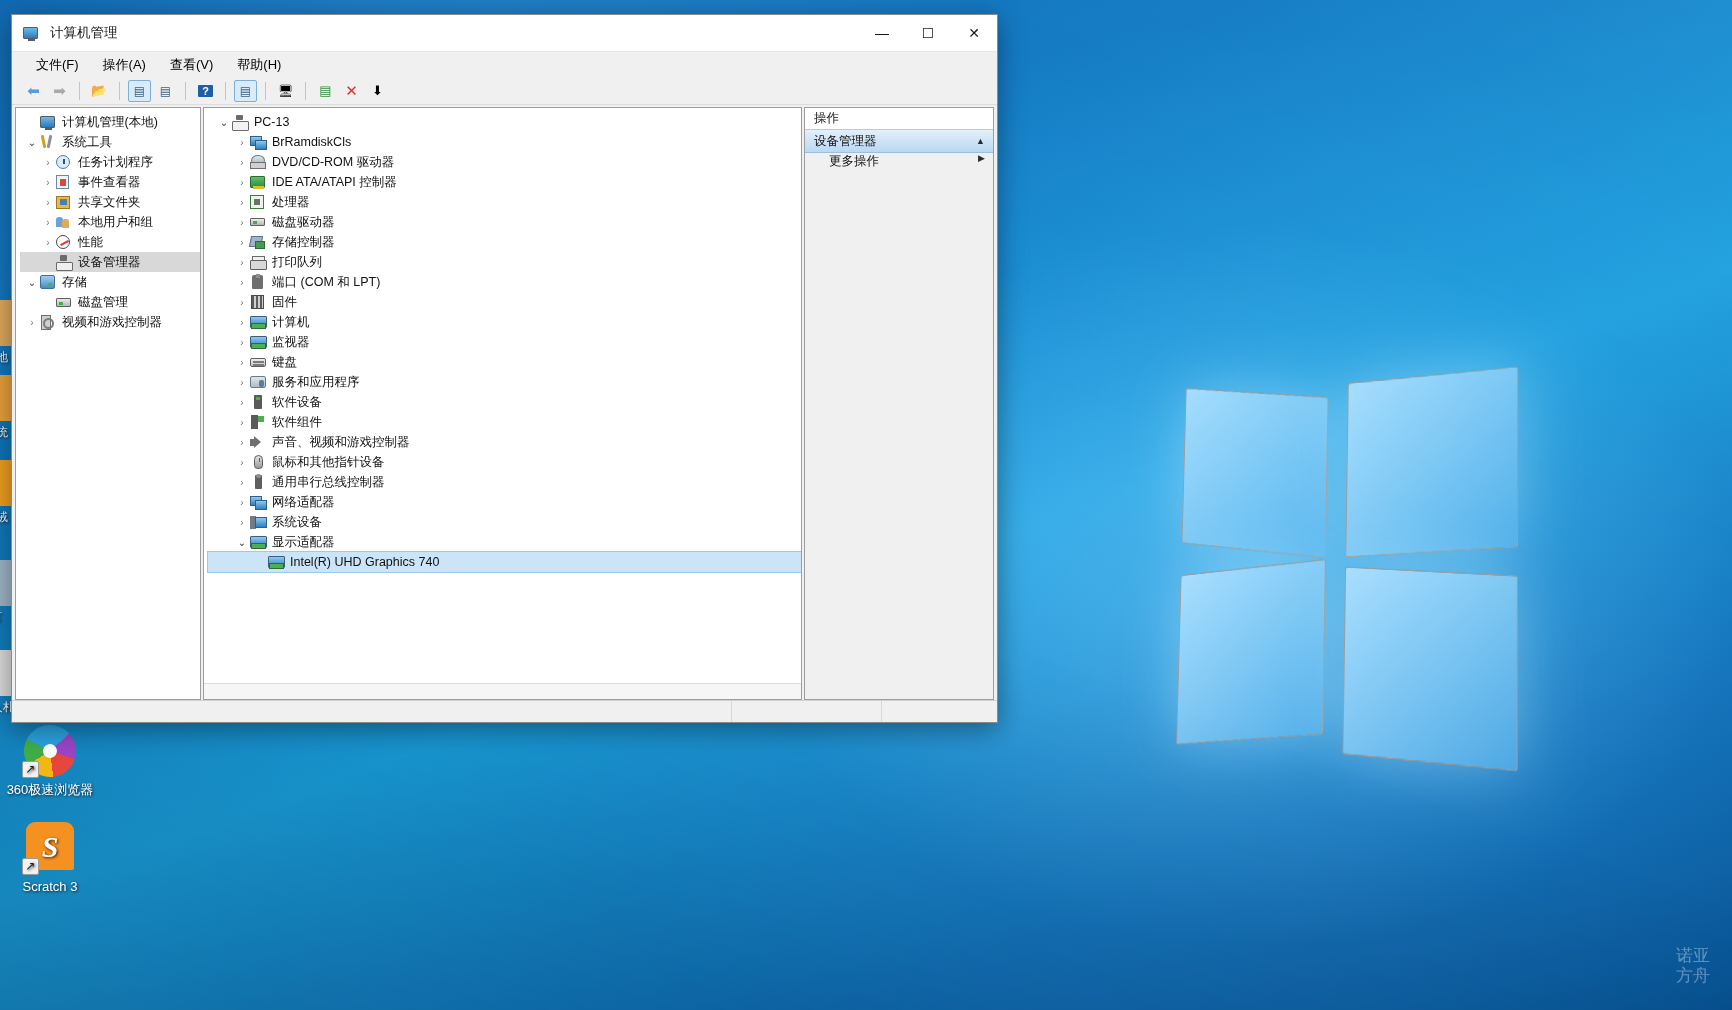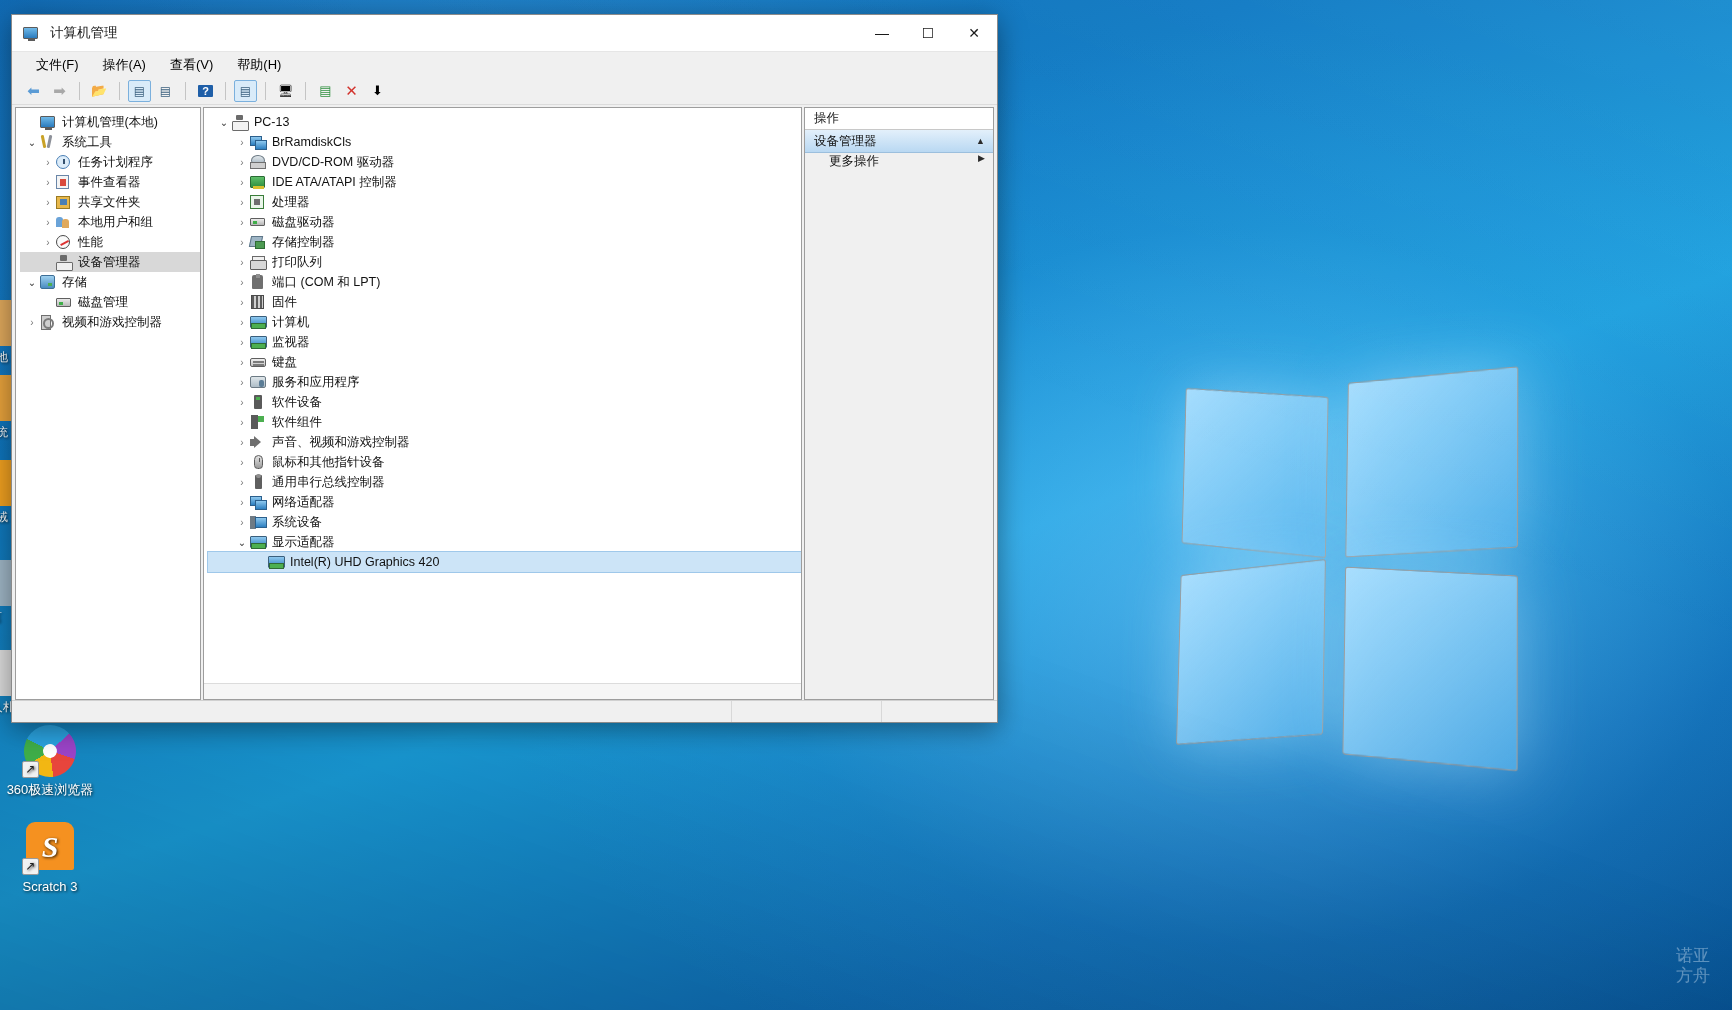--- a/index.html
+++ b/index.html
@@ -613,21 +613,21 @@
             <span class="ico">
               <span class="i-display" style="position: absolute;"></span>
             </span>
             <span>显示适配器</span>
           </div>
           <div class="row sel-blue" style="padding-left: 44px;">
             <span class="twisty"></span>
             <span class="ico">
               <span class="i-gpu" style="position: absolute;"></span>
             </span>
-            <span>Intel(R) UHD Graphics 420</span>
+            <span>Intel(R) UHD Graphics 740</span>
           </div>
         </div>
       <div class="hscroll"></div>
     </div>
 
     <div id="action-pane">
       <div class="act-header">操作</div>
       <div class="act-section">
         <span>设备管理器</span>
         <span class="spacer"></span>

